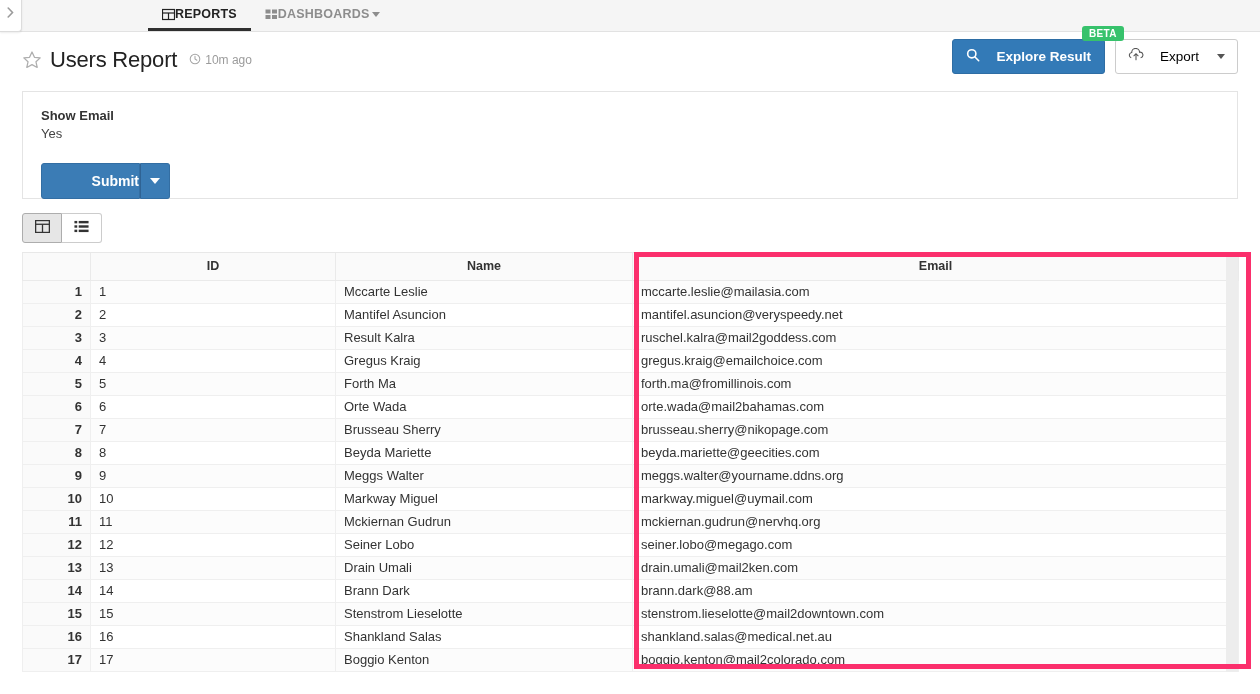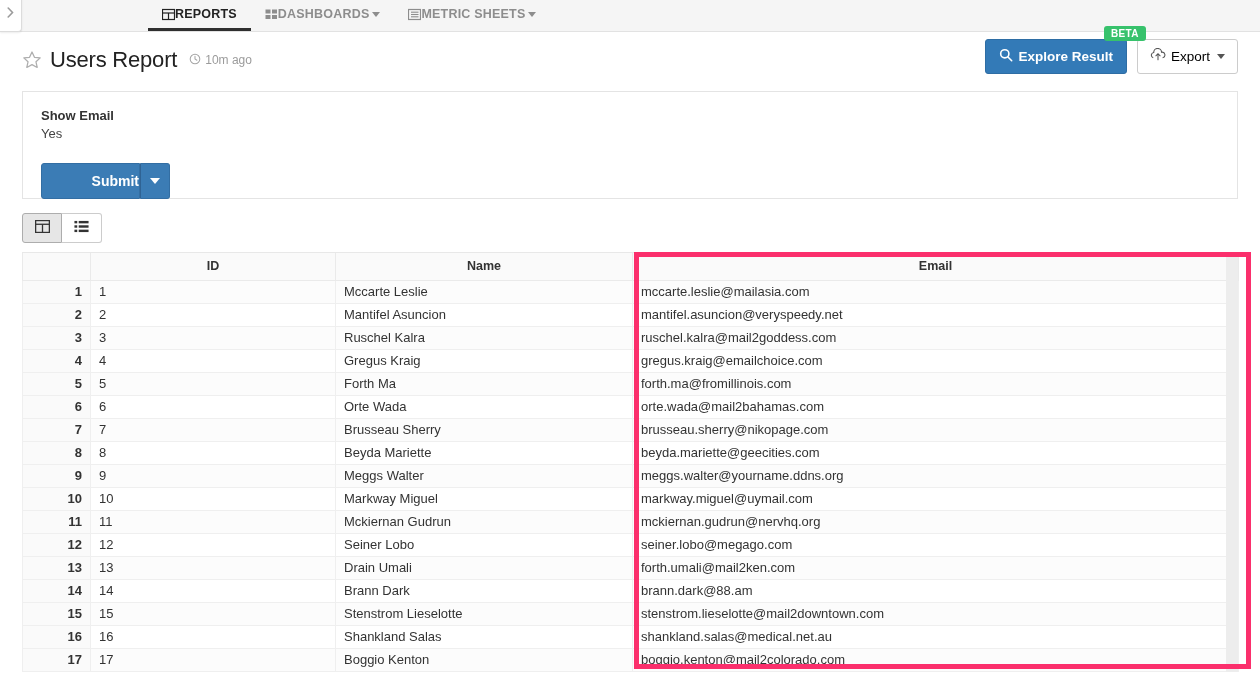--- a/index.html
+++ b/index.html
@@ -99,21 +99,21 @@
 
   .header-actions {
     position: absolute;
     right: 0; top: -4px;
     display: flex; align-items: flex-start;
   }
   .btn {
     font-family: "Liberation Sans", sans-serif;
     font-size: 13.5px;
     border-radius: 3px;
-    display: inline-flex; align-items: center; gap: 5px;
+    display: inline-flex; align-items: center; gap: 16px;
     cursor: pointer;
     white-space: nowrap;
   }
   .btn-explore {
     background: #337ab7;
     color: #fff;
     border: 1px solid #2e6da4;
     padding: 8px 13px;
     font-weight: bold;
     position: relative;
@@ -305,32 +305,20 @@
           <rect x="0.5" y="1.5" width="5" height="4" fill="#8d8d8d"></rect>
           <rect x="7" y="1.5" width="5" height="4" fill="#8d8d8d"></rect>
           <rect x="0.5" y="7" width="5" height="4" fill="#8d8d8d"></rect>
           <rect x="7" y="7" width="5" height="4" fill="#8d8d8d"></rect>
         </svg>
       </span>
       <span>DASHBOARDS</span>
       <i class="caret"></i>
     </div>
 
-    <div class="nav-tab">
-      <span class="nav-icon">
-        <svg width="13" height="13" viewBox="0 0 13 13">
-          <rect x="0.5" y="1.5" width="12" height="10" fill="none" stroke="#8d8d8d" stroke-width="1.2"></rect>
-          <line x1="3" y1="4.2" x2="10.5" y2="4.2" stroke="#8d8d8d" stroke-width="1.1"></line>
-          <line x1="3" y1="6.5" x2="10.5" y2="6.5" stroke="#8d8d8d" stroke-width="1.1"></line>
-          <line x1="3" y1="8.8" x2="10.5" y2="8.8" stroke="#8d8d8d" stroke-width="1.1"></line>
-        </svg>
-      </span>
-      <span>METRIC SHEETS</span>
-      <i class="caret"></i>
-    </div>
   </div>
 </div>
 
 <div class="page">
 
 
   <div class="title-row">
     <span class="star-icon">
       <svg width="20" height="20" viewBox="0 0 22 22" fill="none" stroke="#aeaeae" stroke-width="1.4" stroke-linejoin="round">
         <path d="M11 2.2 L13.7 8 L20 8.7 L15.4 13 L16.7 19.2 L11 16.1 L5.3 19.2 L6.6 13 L2 8.7 L8.3 8 Z"></path>
@@ -434,21 +422,21 @@
           </tr>
           <tr>
             <td class="rownum">2</td>
             <td class="idcell">2</td>
             <td>Mantifel Asuncion</td>
             <td>mantifel.asuncion@veryspeedy.net</td>
           </tr>
           <tr>
             <td class="rownum">3</td>
             <td class="idcell">3</td>
-            <td>Ruschel Kalra</td>
+            <td>Result Kalra</td>
             <td>ruschel.kalra@mail2goddess.com</td>
           </tr>
           <tr>
             <td class="rownum">4</td>
             <td class="idcell">4</td>
             <td>Gregus Kraig</td>
             <td>gregus.kraig@emailchoice.com</td>
           </tr>
           <tr>
             <td class="rownum">5</td>
@@ -495,21 +483,21 @@
           <tr>
             <td class="rownum">12</td>
             <td class="idcell">12</td>
             <td>Seiner Lobo</td>
             <td>seiner.lobo@megago.com</td>
           </tr>
           <tr>
             <td class="rownum">13</td>
             <td class="idcell">13</td>
             <td>Drain Umali</td>
-            <td>forth.umali@mail2ken.com</td>
+            <td>drain.umali@mail2ken.com</td>
           </tr>
           <tr>
             <td class="rownum">14</td>
             <td class="idcell">14</td>
             <td>Brann Dark</td>
             <td>brann.dark@88.am</td>
           </tr>
           <tr>
             <td class="rownum">15</td>
             <td class="idcell">15</td>

